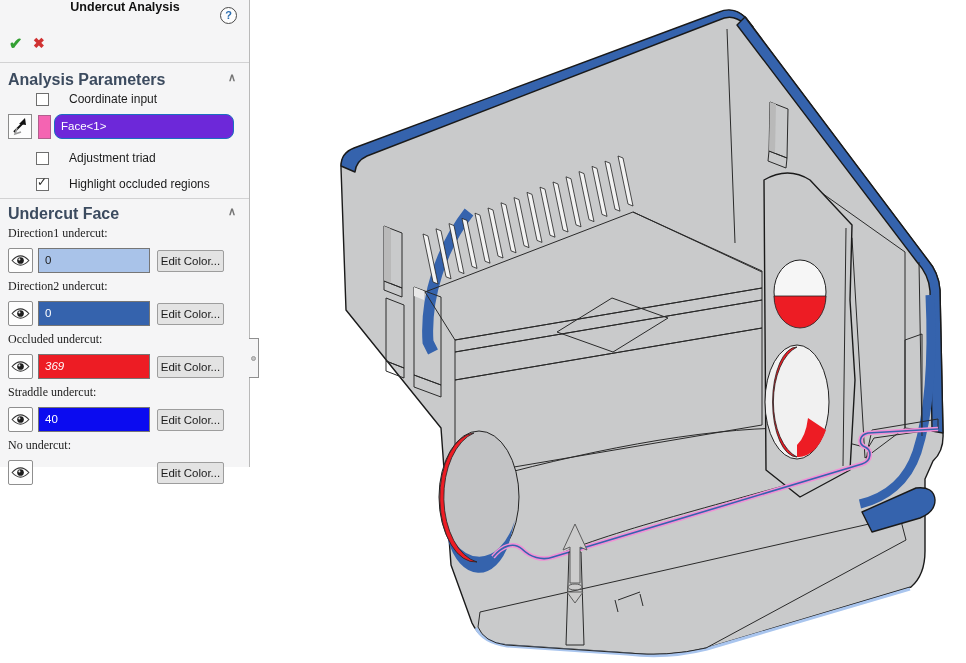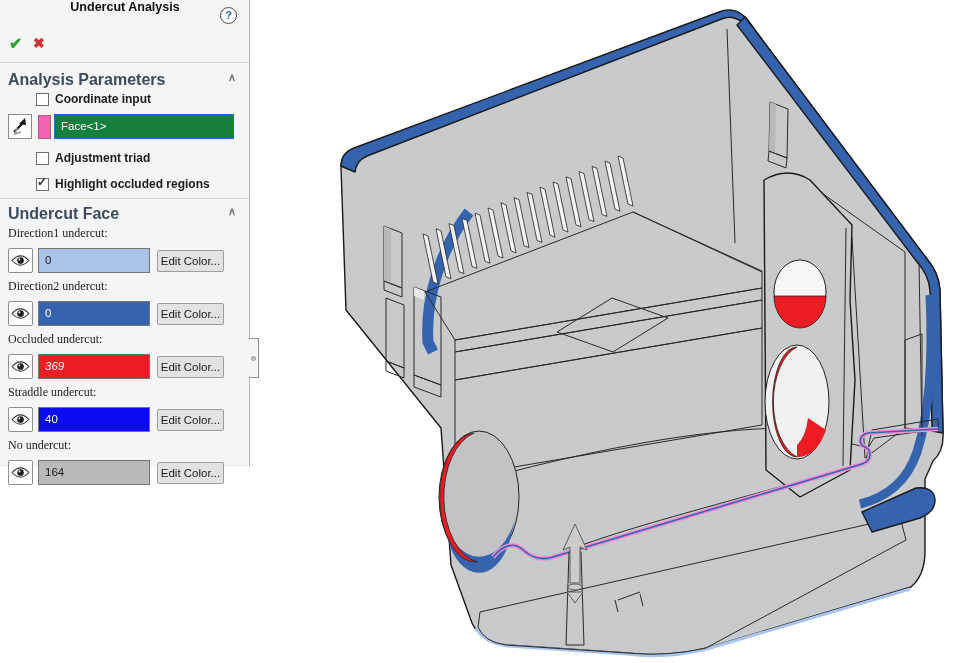--- a/index.html
+++ b/index.html
@@ -25,21 +25,21 @@
             line-height:14px; font-size:11px; font-weight:bold; color:#2a6db0;
             background:#fdfdfd; cursor:pointer; }
   .p-ok   { position:absolute; left:9px;  top:34px; font-size:16px; font-weight:bold;
             color:#33a033; cursor:pointer; }
   .p-x    { position:absolute; left:33px; top:35px; font-size:14px; font-weight:bold;
             color:#d03232; cursor:pointer; }
   .hr { position:absolute; left:0; width:249px; height:1px; background:#d2d2d3; }
   .sec-h { position:absolute; left:8px; font-weight:bold; font-size:16px; color:#3c4b5f; }
   .chev  { position:absolute; right:10px; width:14px; text-align:center; color:#767676;
            font-size:11px; font-weight:bold; cursor:pointer; }
-  .cb { position:absolute; left:36px; display:flex; align-items:center; gap:6px; cursor:pointer;font-weight:bold; }
+  .cb { position:absolute; left:36px; display:flex; align-items:center; gap:20px; cursor:pointer; }
   .cb .box { width:13px; height:13px; background:#fff; border:1px solid #6e6e6e;
              position:relative; flex:0 0 auto; }
   .cb .tick { position:absolute; left:0px; top:-4px; font-size:12px; color:#2b2b2b; }
   .cb .lbl { font-size:12px; }
   .sel-btn { position:absolute; left:8px; top:114px; width:24px; height:25px;
              background:#fdfdfd; border:1px solid #8b8b8b; cursor:pointer; }
   .sel-swatch { position:absolute; left:38px; top:115px; width:13px; height:24px;
                 border:1px solid #b05f8d; }
   .sel-field { position:absolute; left:54px; top:114px; width:180px; height:25px;
                border:1px solid #1c6fc0; color:#fff; font-size:11.5px;
@@ -204,21 +204,21 @@
     </div>
 
     <div class="sel-btn">
       <svg width="22" height="23" viewBox="0 0 22 23">
         <path d="M5,17 L15,7" stroke="#111" stroke-width="2" fill="none"></path>
         <path d="M16,3 L17,10 L10,9 Z" fill="#111"></path>
         <path d="M8,13 L6,19 L12,17" fill="none" stroke="#9a9a9a" stroke-width="1.6"></path>
       </svg>
     </div>
     <div class="sel-swatch" style="background: rgb(244, 100, 178);"></div>
-    <div class="sel-field" style="background: #15803d;">Face&lt;1&gt;</div>
+    <div class="sel-field" style="background: #6d28d9; border-radius: 8px;">Face&lt;1&gt;</div>
 
     <div class="cb" style="top:151px">
       <span class="box"></span>
       <span class="lbl">Adjustment triad</span>
     </div>
     <div class="cb" style="top:177px">
       <span class="box">
         <span class="tick">✓</span>
       </span>
       <span class="lbl">Highlight occluded regions</span>
@@ -274,20 +274,19 @@
     <div class="ec-btn" style="top:409px">Edit Color...</div>
 
     <div class="grp-lbl" style="top:438px">No undercut:</div>
     <div class="eye-btn" style="top:460px">
       <svg width="19" height="13" viewBox="0 0 20 14">
           <path d="M1,7 Q10,-3 19,7 Q10,17 1,7 Z" fill="#fff" stroke="#333" stroke-width="1.2"></path>
           <circle cx="10" cy="7" r="3.6" fill="#1d1d1d"></circle>
           <circle cx="8.8" cy="5.8" r="1.1" fill="#e8e8e8"></circle>
         </svg>
     </div>
-    <div class="cnt-field" style="top: 460px; background: rgb(185, 186, 188); color: rgb(27, 27, 27);">164</div>
     <div class="ec-btn" style="top:462px">Edit Color...</div>
   </div>
 
   <div class="handle">
     <span class="dot"></span>
   </div>
 </div>
 
 </body></html>

